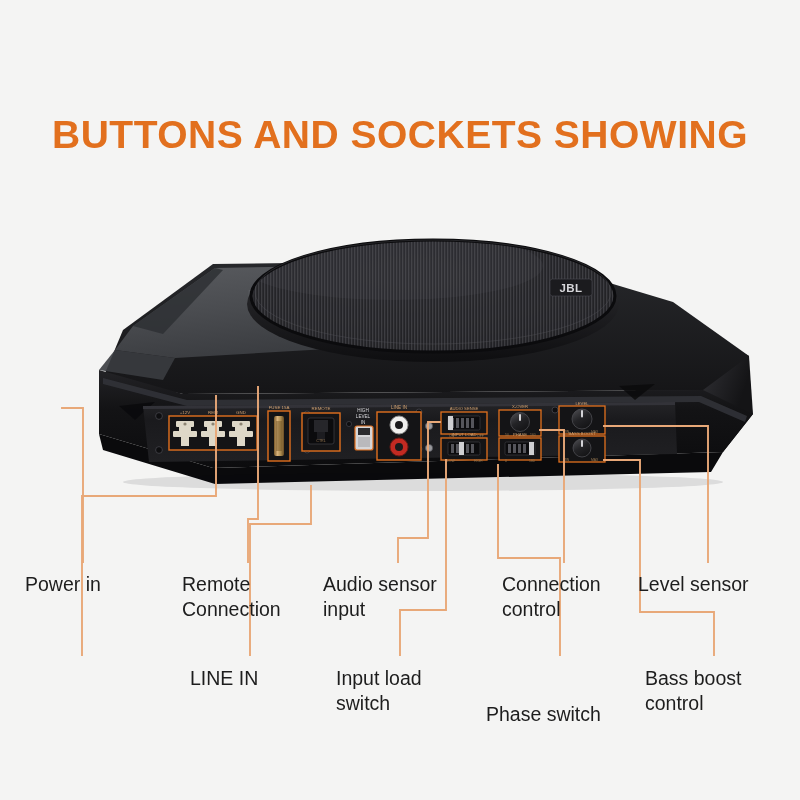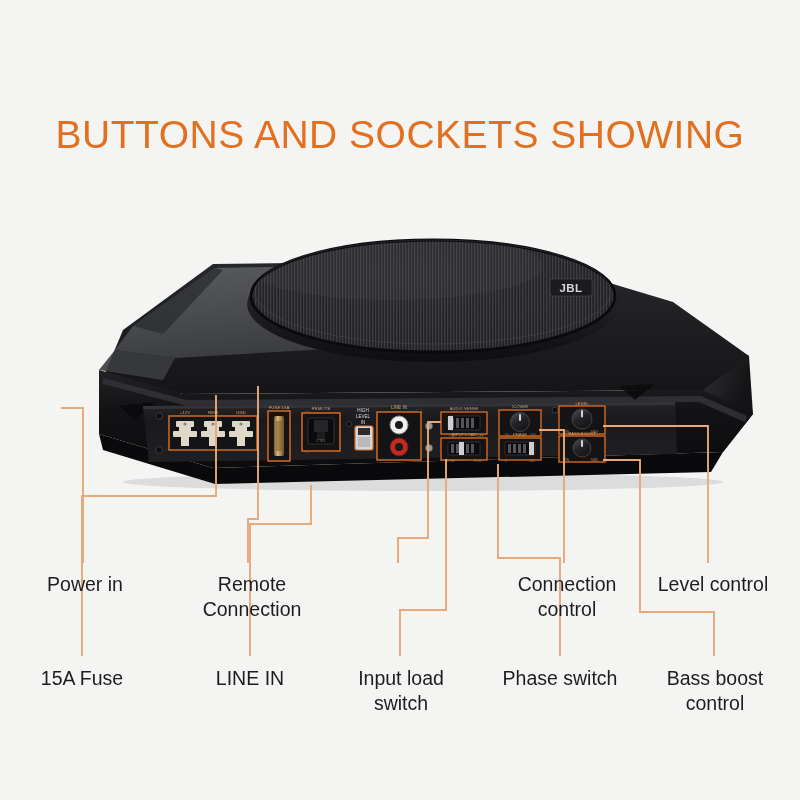--- a/index.html
+++ b/index.html
@@ -11,21 +11,21 @@
     overflow:hidden;
   }
   #stage { position:absolute; inset:0; }
 
   
   .title {
     position:absolute;
     top:113px; left:0; width:800px;
     text-align:center;
     font-size:39px;
-    font-weight:normal;
+    font-weight:bold;
     letter-spacing:0.5px;
     color:#e2701e;
     font-family:"Liberation Sans", sans-serif;
     white-space:nowrap;
   }
 
   
   #product { position:absolute; left:63px; top:238px; width:700px; height:260px; }
   #product svg { display:block; }
 
@@ -33,21 +33,21 @@
   #leaders { position:absolute; left:0; top:0; width:800px; height:800px; pointer-events:none; }
 
   
   .label {
     position:absolute;
     color:#1d1d1d;
     font-size:19.5px;
     line-height:25px;
     font-family:"Liberation Sans", sans-serif;
     white-space:pre-line;
-    text-align:center;
+    text-align:left;
   }
   .label.row1 { top:572px; }
   .label.row2 { top:666px; }
 </style>
 </head>
 <body>
 
 <div id="stage">
 
   <div class="title">BUTTONS AND SOCKETS SHOWING</div>
@@ -315,25 +315,26 @@
 
       <path d="M 604,426 L 708,426 L 708,562"></path>
 
       <path d="M 604,460 L 640,460 L 640,612 L 714,612 L 714,655"></path>
     </g>
   </svg>
 
   <div class="label row1" style="left:25px;width:120px;">Power in</div>
   <div class="label row1" style="left:182px;width:140px;">Remote
 Connection</div>
+  <div class="label row1" style="left:323px;width:148px;">Audio sensor
+input</div>
   <div class="label row1" style="left:502px;width:130px;">Connection
 control</div>
-  <div class="label row1" style="left:638px;width:150px;">Level control</div>
-
-  <div class="label row2" style="left:22px;width:120px;">15A Fuse</div>
+  <div class="label row1" style="left:638px;width:150px;">Level sensor</div>
+
   <div class="label row2" style="left:190px;width:120px;">LINE IN</div>
   <div class="label row2" style="left:336px;width:130px;">Input load
 switch</div>
-  <div class="label row2" style="left:486px;width:148px;">Phase switch</div>
+  <div class="label row2" style="left:486px;width:148px;margin-top:36px;">Phase switch</div>
   <div class="label row2" style="left:645px;width:140px;">Bass boost
 control</div>
 
 </div>
 
 </body></html>

